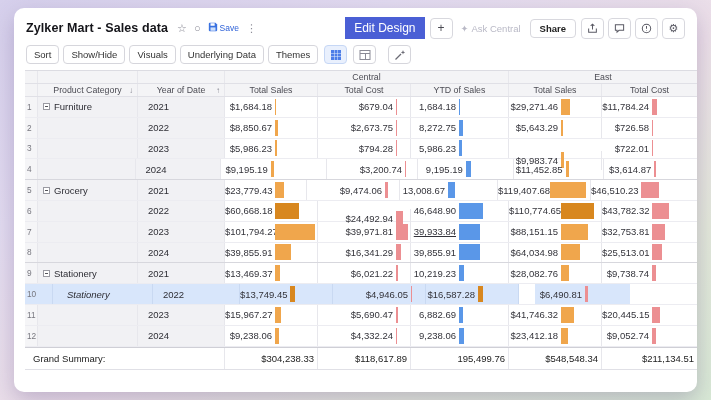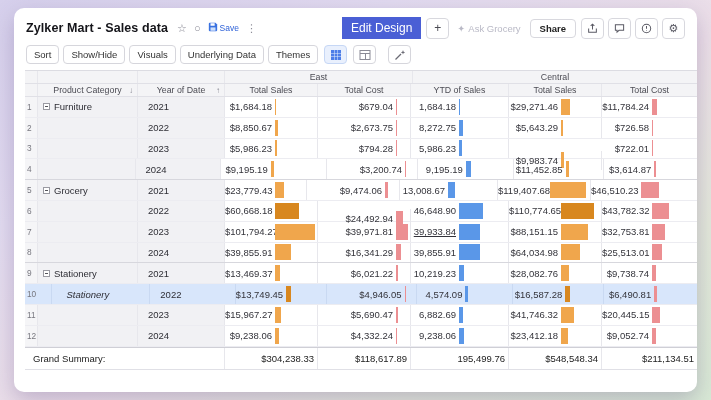--- a/index.html
+++ b/index.html
@@ -85,21 +85,21 @@
         </span>
         <span>Save</span>
       </span>
       <span class="t-ic">⋮</span>
     </span>
     <span class="spacer"></span>
     <button class="btn-primary">Edit Design</button>
     <button class="sq-btn" style="margin-left:5px">+</button>
     <span class="ask">
       <span>✦</span>
-      <span>Ask Grocery</span>
+      <span>Ask Central</span>
     </span>
     <button class="btn-share">Share</button>
     <span class="icon-row">
       <span class="sq-btn">
         <svg width="11" height="11" viewBox="0 0 12 12" fill="none" stroke="#5a5a64" stroke-width="1.1">
             <path d="M6 7V1.5M4 3.2 6 1.3l2 1.9M1.8 6v4h8.4V6"></path>
           </svg>
       </span>
       <span class="sq-btn">
         <svg width="11" height="11" viewBox="0 0 12 12" fill="none" stroke="#5a5a64" stroke-width="1.1">
@@ -149,22 +149,22 @@
           <path d="M9 1l.6 1.7L11.3 3.3l-1.7.6L9 5.6 8.4 3.9 6.7 3.3l1.7-.6z" fill="#6a6a74"></path>
         </svg>
     </span>
   </div>
 
   <div class="table">
     <div class="trow hrow">
       <div class="cell" style="width:13px"></div>
       <div class="cell" style="width:100px"></div>
       <div class="cell" style="width:87px"></div>
+      <div class="cell hcell" style="width:284px">Central</div>
       <div class="cell hcell" style="width:188px">East</div>
-      <div class="cell hcell" style="width:284px">Central</div>
     </div>
     <div class="trow hrow">
       <div class="cell" style="width:13px;background:#f4f4f6"></div>
       <div class="cell hcell" style="width:100px">
         <span>Product Category</span>
         <span class="sortmark">↓</span>
       </div>
       <div class="cell hcell" style="width:87px">
         <span>Year of Date</span>
         <span class="sortmark">↑</span>
@@ -517,33 +517,27 @@
             <span class="barzone">
               <span class="bar" style="width: 5.40284px; background: rgb(216, 135, 31);"></span>
             </span>
           </div>
           <div class="cell numcell" style="width: 93px;">
             <span class="txt" style="width: 78px;">$4,946.05</span>
             <span class="barzone">
               <span class="bar" style="width: 1.48486px; background: rgb(236, 143, 146);"></span>
             </span>
           </div>
-          <div class="cell numcell" style="width: 98px;">
-            <span class="txt" style="width: 48px;">4,574.09</span>
-            <span class="barzone">
-              <span class="bar" style="width: 2.35329px; background: rgb(90, 151, 232);"></span>
-            </span>
-          </div>
           <div class="cell numcell" style="width: 93px;">
             <span class="txt" style="width: 52px;">$16,587.28</span>
             <span class="barzone">
               <span class="bar" style="width: 5.00087px; background: rgb(216, 135, 31);"></span>
             </span>
           </div>
-          <div class="cell numcell" style="width: 95px;">
+          <div class="cell numcell" style="width: 95px; margin-left: 16px;">
             <span class="txt" style="width: 50px;">$6,490.81</span>
             <span class="barzone">
               <span class="bar" style="width: 2.51202px; background: rgb(236, 143, 146);"></span>
             </span>
           </div>
         </div>
         <div class="trow">
           <div class="cell rownum" style="width: 13px;">11</div>
           <div class="cell cat" style="width: 100px;"></div>
           <div class="cell year" style="width: 87px;">2023</div>

